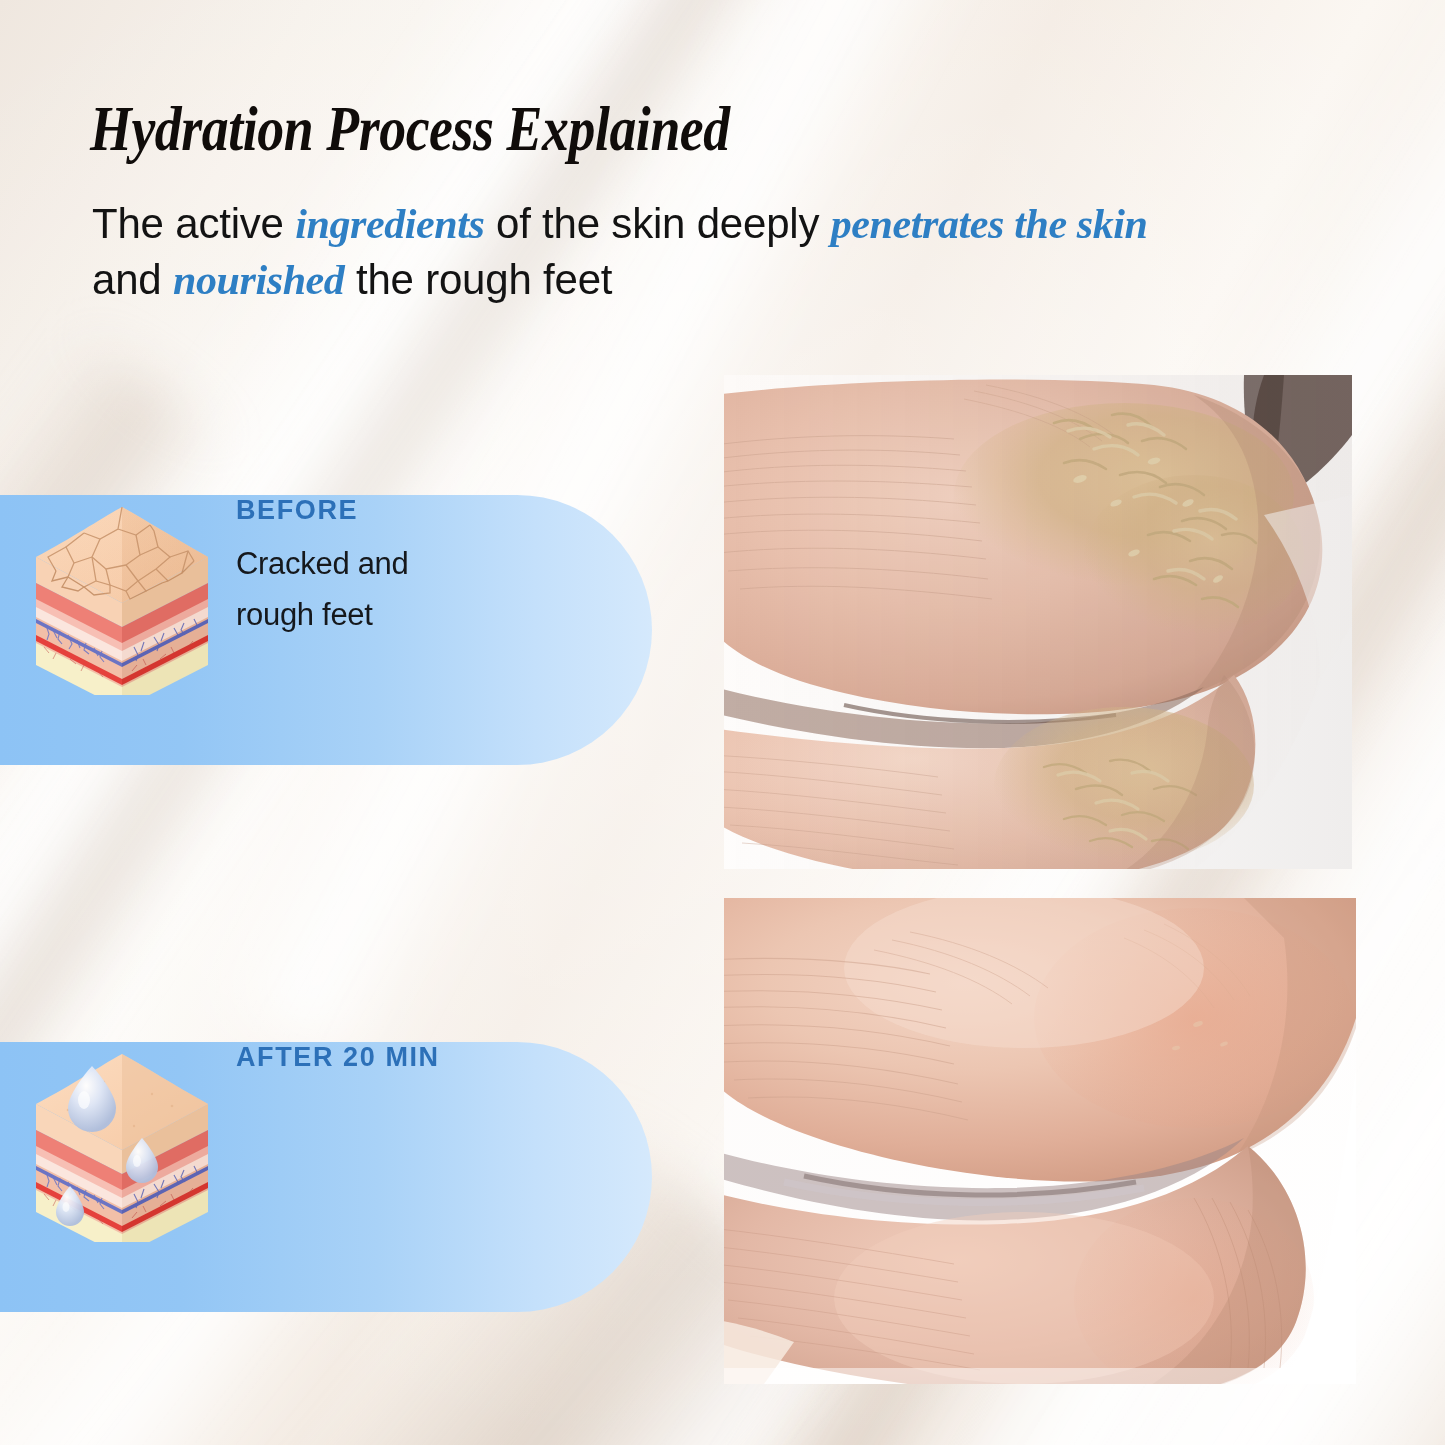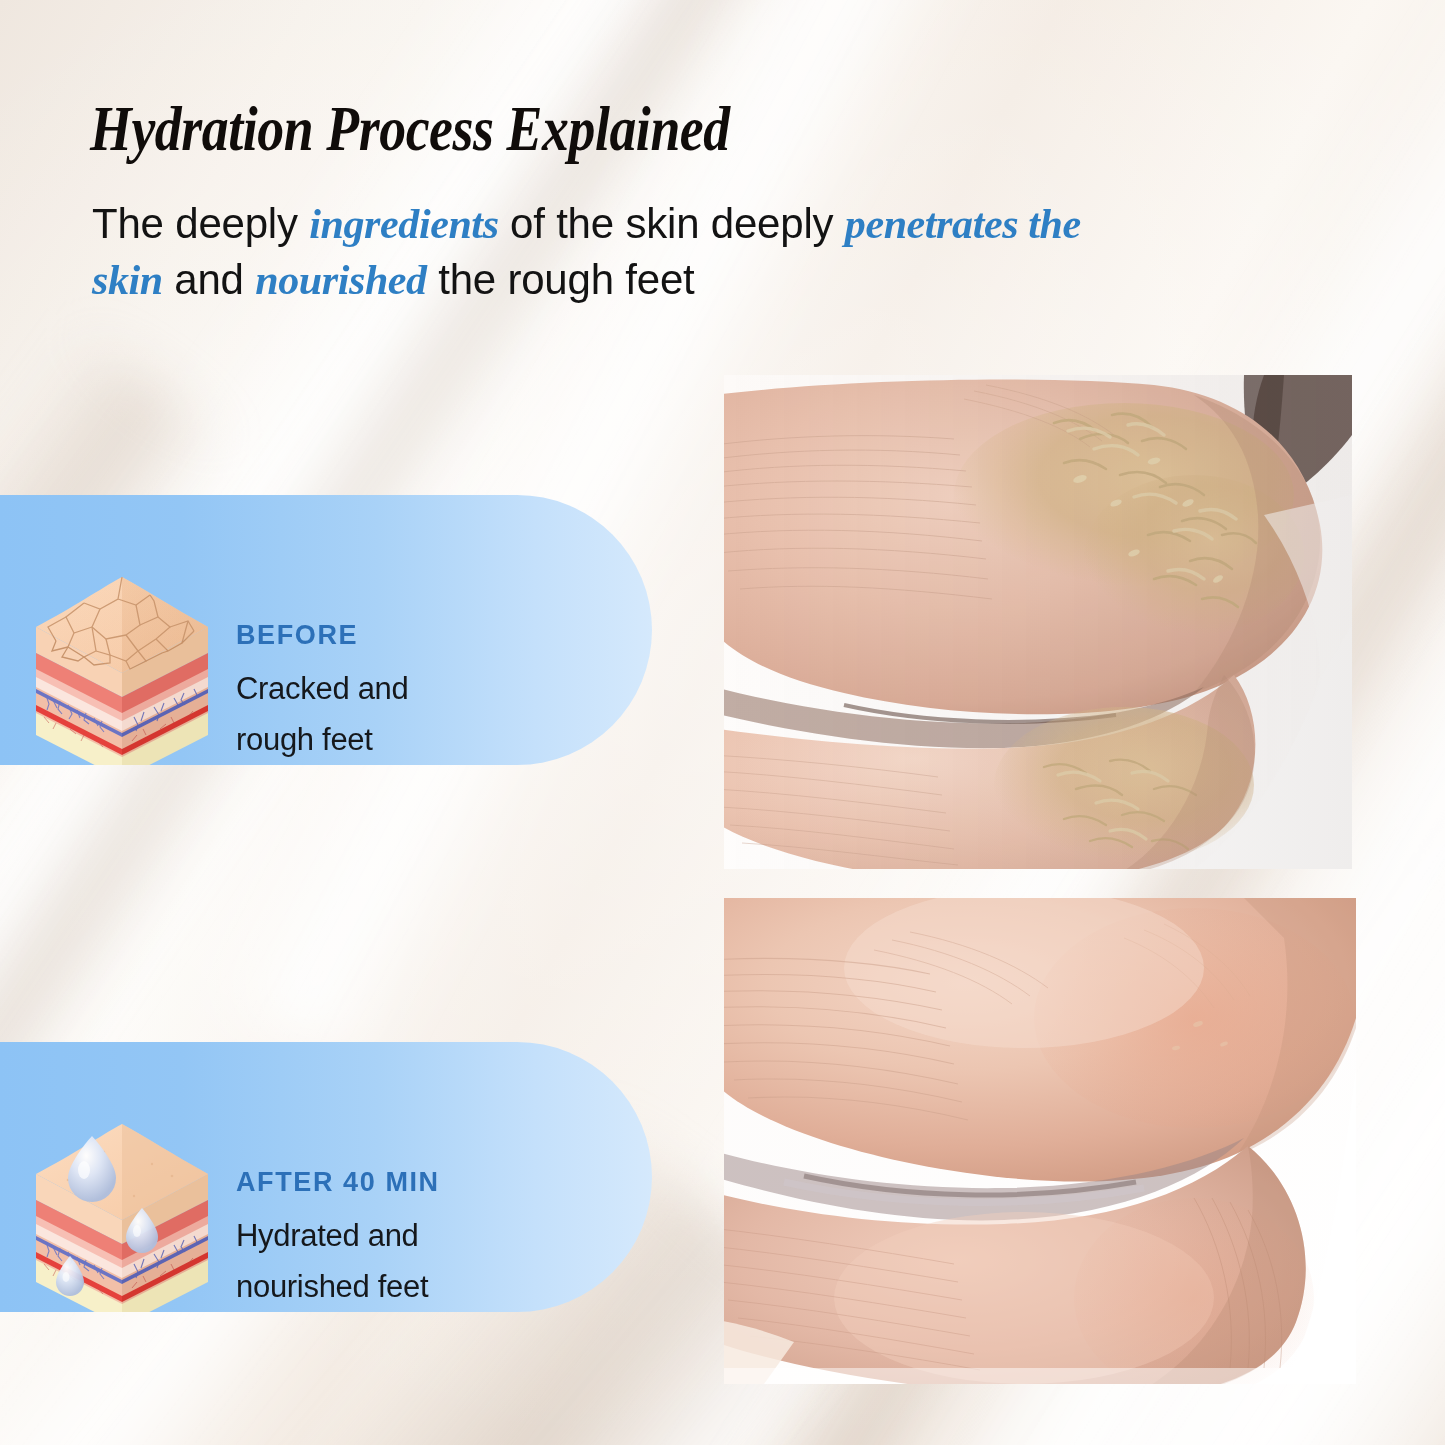--- a/index.html
+++ b/index.html
@@ -52,21 +52,21 @@
     font-style:italic;font-weight:700;color:#2E7FC4;
     letter-spacing:-.4px;
     text-align:right;
   }
 
   
   .pill{
     position:absolute;left:0;height:270px;
     border-top-right-radius:135px;border-bottom-right-radius:135px;
     background:linear-gradient(90deg,#8DC3F5 0%,#93C6F5 28%,#A9D2F7 58%,#C4E0FB 82%,#D5E9FC 100%);
-    display:flex;align-items:flex-end;
+    display:flex;align-items:flex-start;
   }
   #pill-before{top:495px;width:652px;}
   #pill-after {top:1042px;width:652px;}
 
   .pill-art{width:200px;height:200px;margin-left:22px;flex:0 0 200px;position:relative;}
   .pill-text{margin-left:14px;}
   .pill-kicker{
     color:#2C70B8;font-size:27px;font-weight:700;letter-spacing:1.6px;
     margin-bottom:12px;
   }
@@ -94,21 +94,21 @@
   <div class="fold light f5"></div>
   <div class="fold light f6"></div>
   <div class="fold dark  f7"></div>
   <div class="fold light f8"></div>
   <div class="fold light f9"></div>
   <div class="fold dark  f10"></div>
   <div class="vig"></div>
 
   <div class="title">Hydration Process Explained</div>
 
-  <div class="subtitle"><span>The deeply </span><span class="hl">ingredients</span><span> of the skin deeply </span><span class="hl">penetrates the skin</span><span> and </span><span class="hl">nourished</span><span> the rough feet</span></div>
+  <div class="subtitle"><span>The active </span><span class="hl">ingredients</span><span> of the skin deeply </span><span class="hl">penetrates the skin</span><span> and </span><span class="hl">nourished</span><span> the rough feet</span></div>
 
   <div class="pill" id="pill-before">
     <div class="pill-art">
       <svg viewBox="0 0 200 200" xmlns="http://www.w3.org/2000/svg">
         <defs>
           <linearGradient id="bTopL" x1="0" y1="0" x2="1" y2="1">
             <stop offset="0" stop-color="#FBD9BC"></stop>
               <stop offset="1" stop-color="#F6C9A4"></stop>
           </linearGradient>
           <linearGradient id="bTopR" x1="0" y1="0" x2="1" y2="1">
@@ -274,23 +274,21 @@
           <ellipse cx="115" cy="119" rx="4" ry="6" fill="#ffffff" opacity=".6"></ellipse>
         </g>
         <g>
           <path d="M48,144 C48,144 62,160 62,170 A14,14 0 0 1 34,170 C34,160 48,144 48,144 Z" fill="url(#drop)" opacity=".95"></path>
           <ellipse cx="44" cy="165" rx="3.5" ry="5" fill="#ffffff" opacity=".6"></ellipse>
         </g>
       </svg>
     </div>
 
     <div class="pill-text">
-      <div class="pill-kicker">AFTER 40 MIN</div>
-      <div class="pill-body">Hydrated and
-nourished feet</div>
+      <div class="pill-kicker">AFTER 20 MIN</div>
     </div>
   </div>
 
   <div class="photo" id="photo-before">
     <svg viewBox="0 0 628 494" xmlns="http://www.w3.org/2000/svg" preserveAspectRatio="none">
       <defs>
         <linearGradient id="pbBg" x1="0" y1="0" x2="1" y2="1">
           <stop offset="0" stop-color="#fdfaf8"></stop>
             <stop offset="1" stop-color="#ffffff"></stop>
         </linearGradient>

